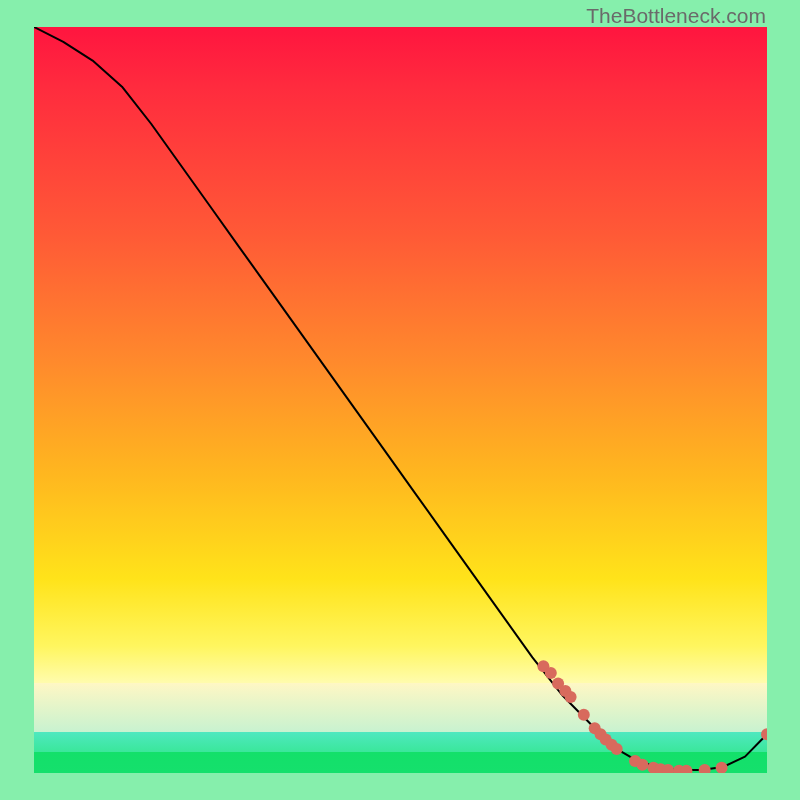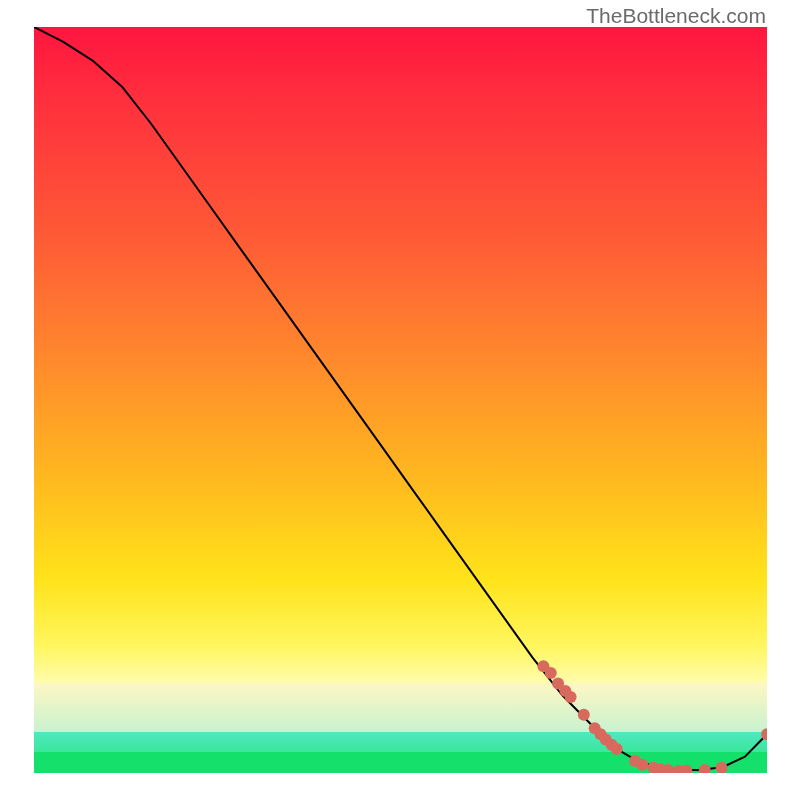--- a/index.html
+++ b/index.html
@@ -8,21 +8,21 @@
     width: 800px;
     height: 800px;
     background: #000;
     overflow: hidden;
     font-family: Arial, Helvetica, sans-serif;
   }
   .frame {
     position: relative;
     width: 800px;
     height: 800px;
-    background: #ffffff;
+    background: #86efac;
   }
   .plot {
     position: absolute;
     left: 34px;
     top: 27px;
     width: 733px;
     height: 746px;
     
     background:
       

